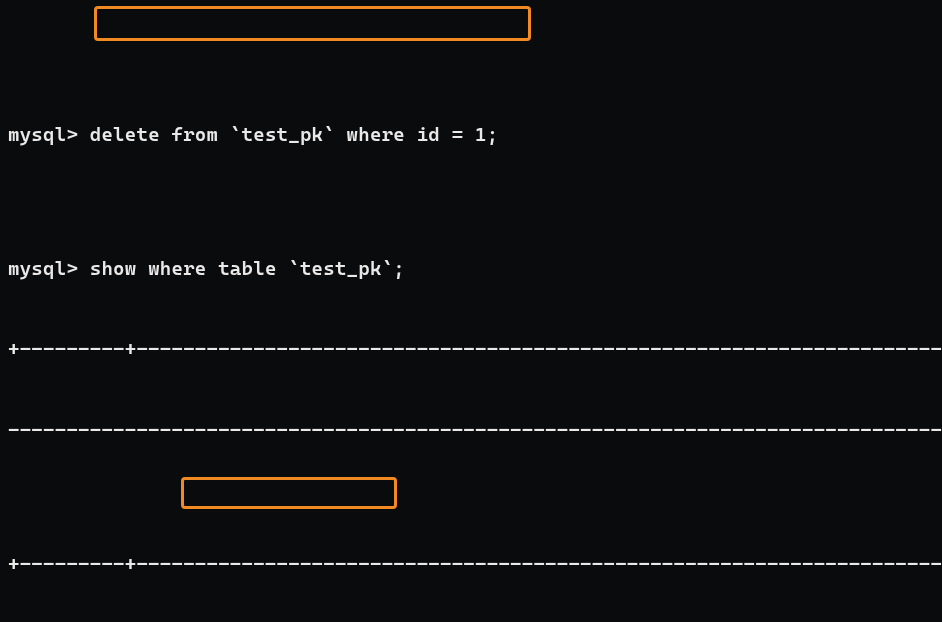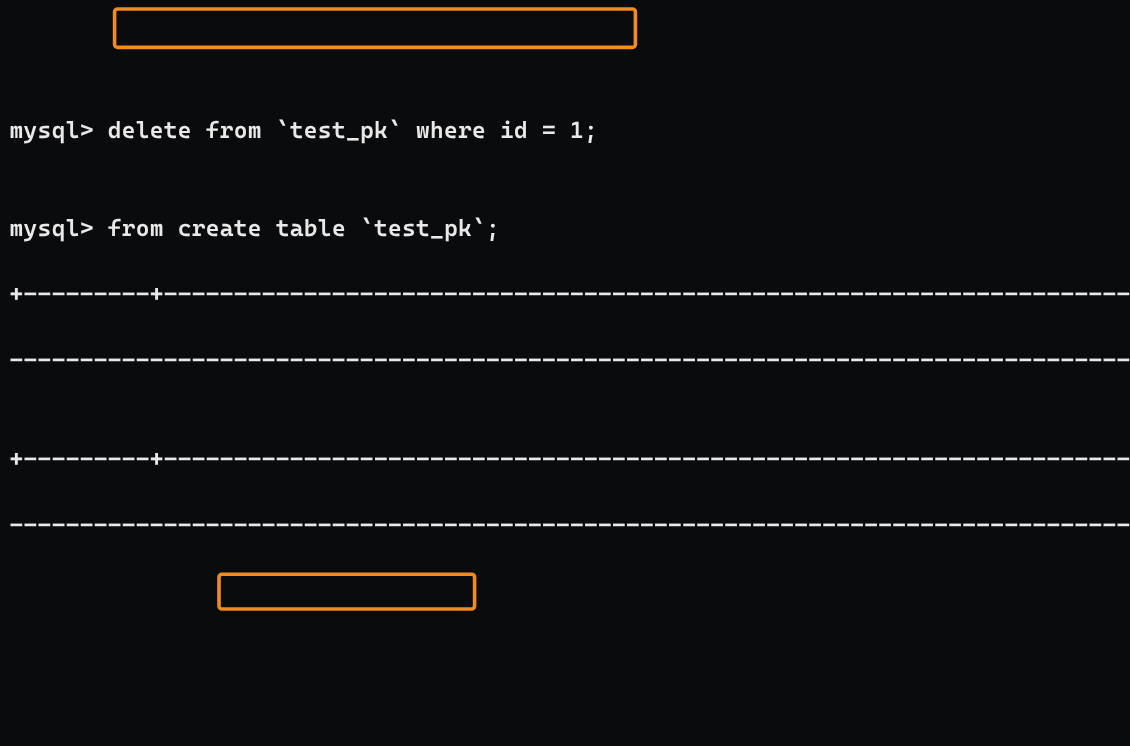--- a/index.html
+++ b/index.html
@@ -16,20 +16,21 @@
     line-height: 27.4px;
     font-weight: 600;
     letter-spacing: 0.25px;
     color: #e9e9e9;
     padding: 13px 8px;
     white-space: pre;
     position: relative;
   }
   .line {
     position: relative;
+    margin-top: 26px;
   }
   .hl {
     position: absolute;
     border: 3px solid #f18a22;
     border-radius: 4px;
     pointer-events: none;
     box-sizing: border-box;
   }
   .hl.h1 {
     top: 6px;
@@ -45,21 +46,21 @@
   }
 </style>
 </head>
 <body>
 
 <div class="terminal">
 <div class="hl h1"></div>
 <div class="hl h2"></div>
 <div class="line"><span>mysql&gt;</span> <span>delete from `test_pk` where id = 1;</span></div>
 <div class="line"></div>
-<div class="line"><span>mysql&gt;</span> <span>from create table `test_pk`;</span></div>
+<div class="line"><span>mysql&gt;</span> <span>show where table `test_pk`;</span></div>
 <div class="line">+---------+----------------------------------------------------------------------------</div>
 <div class="line">----------------------------------------------------------------------------------------</div>
 <div class="line"></div>
 <div class="line">+---------+----------------------------------------------------------------------------</div>
 <div class="line">----------------------------------------------------------------------------------------</div>
 
 
 
 
 

